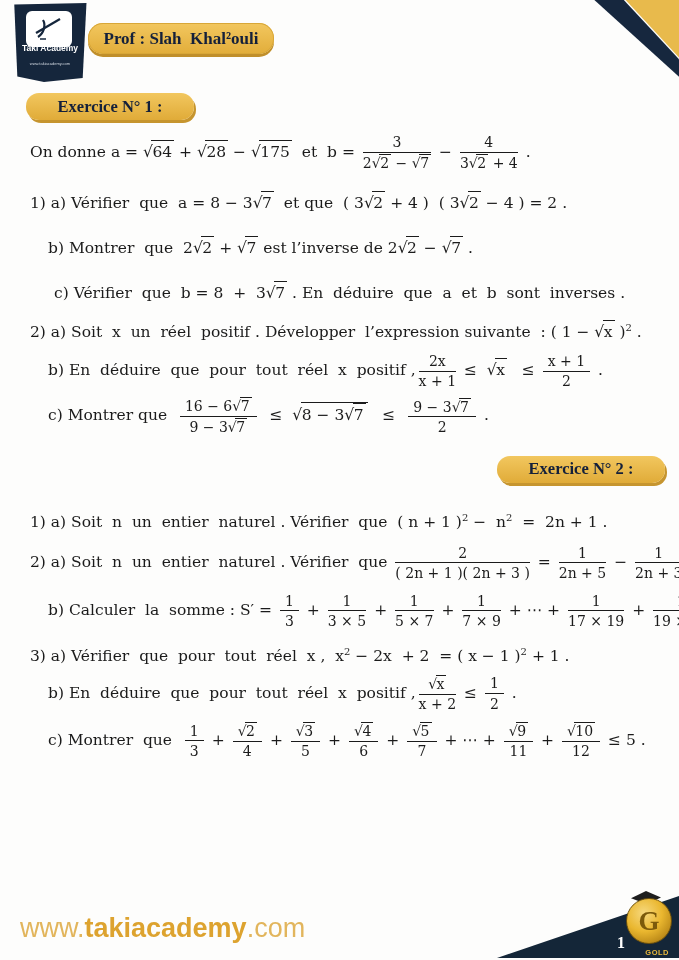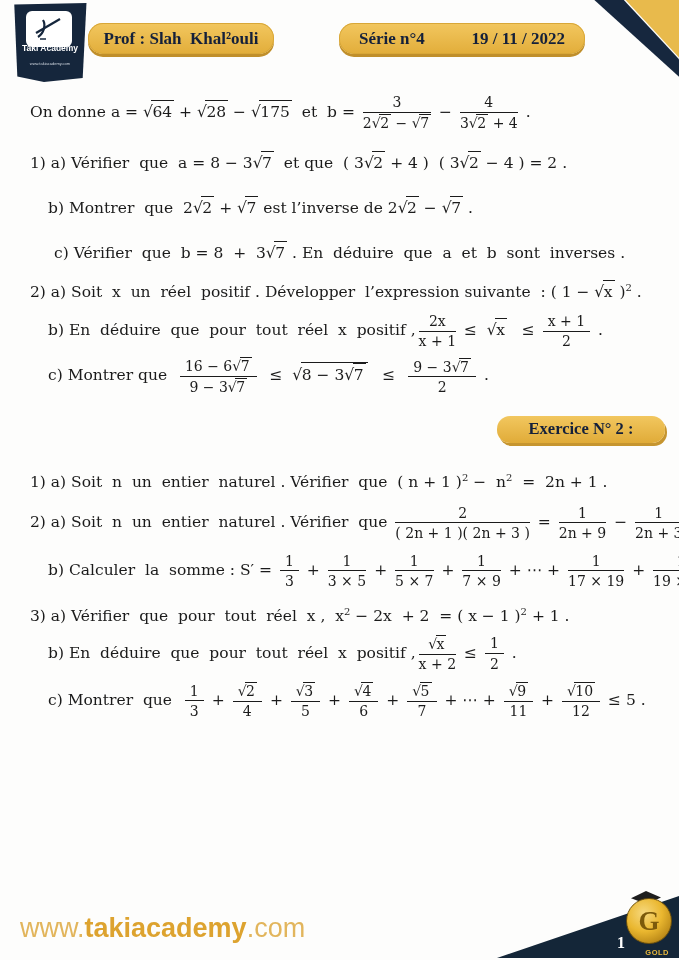--- a/index.html
+++ b/index.html
@@ -77,49 +77,50 @@
           <path d="M4 18 L28 4" stroke="#15263c" stroke-width="2.2" fill="none"></path>
           <path d="M8 24 L14 24" stroke="#15263c" stroke-width="1.6" fill="none"></path>
         </svg>
       </div>
       <div class="logo-name">Taki Academy</div>
       <div class="logo-url">www.takiacademy.com</div>
     </div>
     <div class="pill pill-prof">
       <span>Prof : Slah  Khal²ouli</span>
     </div>
-    <div class="pill pill-serie">
-      <span>Série n°4</span>
-      <span>19 / 11 / 2022</span>
-    </div>
     <div class="corner">
       <div class="corner-gold"></div>
       <div class="corner-navy"></div>
     </div>
   </div>
 
   <div class="content">
 
+    <div style="margin-top:13px;margin-left:-17px;">
+      <div class="ex-badge">
+        <span>Exercice N° 1 :</span>
+      </div>
+    </div>
 
     <div class="line" style="margin-top:14px;">On donne a = <span class="sqrt"><span class="rsym">√</span><span class="rad">64</span></span> + <span class="sqrt"><span class="rsym">√</span><span class="rad">28</span></span> − <span class="sqrt"><span class="rsym">√</span><span class="rad">175</span></span>  et  b = <span class="frac"><span class="num">3</span><span class="den">2<span class="sqrt"><span class="rsym">√</span><span class="rad">2</span></span> − <span class="sqrt"><span class="rsym">√</span><span class="rad">7</span></span></span></span> − <span class="frac"><span class="num">4</span><span class="den">3<span class="sqrt"><span class="rsym">√</span><span class="rad">2</span></span> + 4</span></span> .</div>
     <div class="line" style="margin-top:20px;">1) a) Vérifier  que  a = 8 − 3<span class="sqrt"><span class="rsym">√</span><span class="rad">7</span></span>  et que  ( 3<span class="sqrt"><span class="rsym">√</span><span class="rad">2</span></span> + 4 )  ( 3<span class="sqrt"><span class="rsym">√</span><span class="rad">2</span></span> − 4 ) = 2 .</div>
     <div class="line sub" style="margin-top:22px;">b) Montrer  que  2<span class="sqrt"><span class="rsym">√</span><span class="rad">2</span></span> + <span class="sqrt"><span class="rsym">√</span><span class="rad">7</span></span> est l’inverse de 2<span class="sqrt"><span class="rsym">√</span><span class="rad">2</span></span> − <span class="sqrt"><span class="rsym">√</span><span class="rad">7</span></span> .</div>
     <div class="line sub" style="margin-top:22px;margin-left:24px;">c) Vérifier  que  b = 8  +  3<span class="sqrt"><span class="rsym">√</span><span class="rad">7</span></span> . En  déduire  que  a  et  b  sont  inverses .</div>
     <div class="line" style="margin-top:16px;">2) a) Soit  x  un  réel  positif . Développer  l’expression suivante  : ( 1 − <span class="sqrt"><span class="rsym">√</span><span class="rad">x</span></span> )<sup>2</sup> .</div>
     <div class="line sub" style="margin-top:10px;">b) En  déduire  que  pour  tout  réel  x  positif ,<span class="frac"><span class="num">2x</span><span class="den">x + 1</span></span> ≤  <span class="sqrt"><span class="rsym">√</span><span class="rad">x</span></span>   ≤ <span class="frac"><span class="num">x + 1</span><span class="den">2</span></span> .</div>
     <div class="line sub" style="margin-top:8px;">c) Montrer que  <span class="frac"><span class="num">16 − 6<span class="sqrt"><span class="rsym">√</span><span class="rad">7</span></span></span><span class="den">9 − 3<span class="sqrt"><span class="rsym">√</span><span class="rad">7</span></span></span></span>  ≤  <span class="sqrt"><span class="rsym">√</span><span class="rad">8 − 3<span class="sqrt"><span class="rsym">√</span><span class="rad">7</span></span></span></span>   ≤  <span class="frac"><span class="num">9 − 3<span class="sqrt"><span class="rsym">√</span><span class="rad">7</span></span></span><span class="den">2</span></span> .</div>
 
     <div style="margin-top:20px;margin-left:-17px;text-align:right;">
       <div class="ex-badge">
         <span>Exercice N° 2 :</span>
       </div>
     </div>
 
     <div class="line" style="margin-top:28px;">1) a) Soit  n  un  entier  naturel . Vérifier  que  ( n + 1 )<sup>2</sup> −  n<sup>2</sup>  =  2n + 1 .</div>
-    <div class="line" style="margin-top:12px;">2) a) Soit  n  un  entier  naturel . Vérifier  que <span class="frac"><span class="num">2</span><span class="den">( 2n + 1 )( 2n + 3 )</span></span> = <span class="frac"><span class="num">1</span><span class="den">2n + 9</span></span> − <span class="frac"><span class="num">1</span><span class="den">2n + 3</span></span> .</div>
+    <div class="line" style="margin-top:12px;">2) a) Soit  n  un  entier  naturel . Vérifier  que <span class="frac"><span class="num">2</span><span class="den">( 2n + 1 )( 2n + 3 )</span></span> = <span class="frac"><span class="num">1</span><span class="den">2n + 5</span></span> − <span class="frac"><span class="num">1</span><span class="den">2n + 3</span></span> .</div>
     <div class="line sub" style="margin-top:12px;">b) Calculer  la  somme : S′ = <span class="frac"><span class="num">1</span><span class="den">3</span></span> + <span class="frac"><span class="num">1</span><span class="den">3 × 5</span></span> + <span class="frac"><span class="num">1</span><span class="den">5 × 7</span></span> + <span class="frac"><span class="num">1</span><span class="den">7 × 9</span></span> + ⋯ + <span class="frac"><span class="num">1</span><span class="den">17 × 19</span></span> + <span class="frac"><span class="num">1</span><span class="den">19 × 21</span></span> .</div>
     <div class="line" style="margin-top:16px;">3) a) Vérifier  que  pour  tout  réel  x ,  x<sup>2</sup> − 2x  + 2  = ( x − 1 )<sup>2</sup> + 1 .</div>
     <div class="line sub" style="margin-top:8px;">b) En  déduire  que  pour  tout  réel  x  positif ,<span class="frac"><span class="num"><span class="sqrt"><span class="rsym">√</span><span class="rad">x</span></span></span><span class="den">x + 2</span></span> ≤ <span class="frac"><span class="num">1</span><span class="den">2</span></span> .</div>
     <div class="line sub" style="margin-top:10px;">c) Montrer  que  <span class="frac"><span class="num">1</span><span class="den">3</span></span> + <span class="frac"><span class="num"><span class="sqrt"><span class="rsym">√</span><span class="rad">2</span></span></span><span class="den">4</span></span> + <span class="frac"><span class="num"><span class="sqrt"><span class="rsym">√</span><span class="rad">3</span></span></span><span class="den">5</span></span> + <span class="frac"><span class="num"><span class="sqrt"><span class="rsym">√</span><span class="rad">4</span></span></span><span class="den">6</span></span> + <span class="frac"><span class="num"><span class="sqrt"><span class="rsym">√</span><span class="rad">5</span></span></span><span class="den">7</span></span> + ⋯ + <span class="frac"><span class="num"><span class="sqrt"><span class="rsym">√</span><span class="rad">9</span></span></span><span class="den">11</span></span> + <span class="frac"><span class="num"><span class="sqrt"><span class="rsym">√</span><span class="rad">10</span></span></span><span class="den">12</span></span> ≤ 5 .</div>
 
   </div>
 
   <div class="footer">
     <div class="site">
       <span class="w">www.</span><span class="n">takiacademy</span><span class="w">.com</span>

